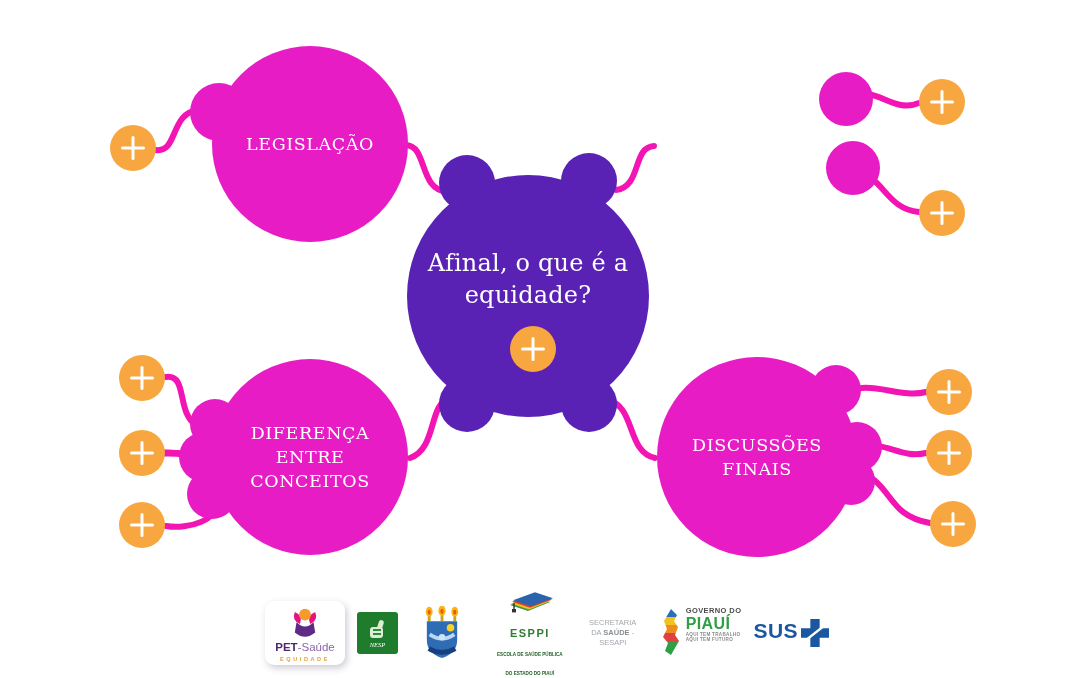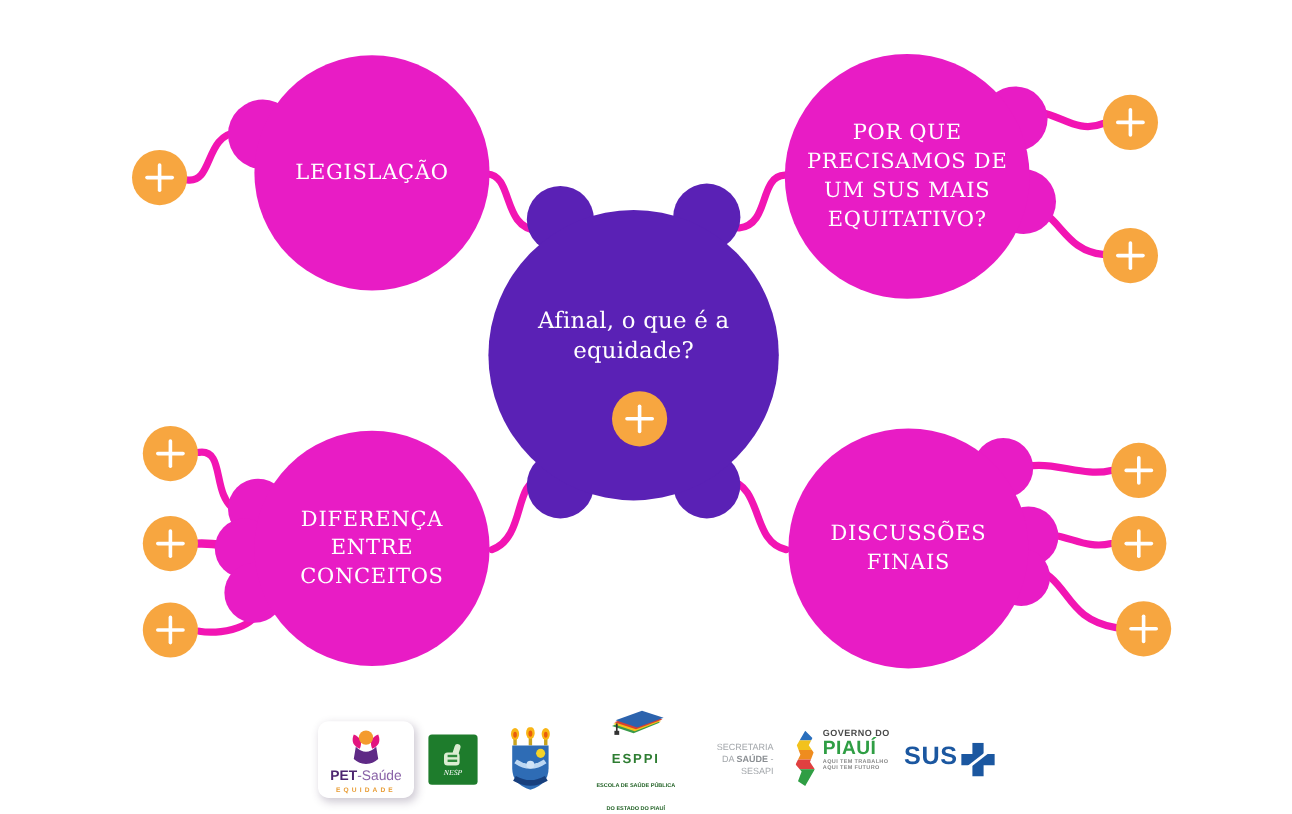--- a/index.html
+++ b/index.html
@@ -19,21 +19,21 @@
   .node{
     position:absolute;border-radius:50%;display:flex;align-items:center;justify-content:center;
     text-align:center;color:#fff;z-index:3;
   }
   .node.pink{background:var(--pink);}
   .node.purple{background:var(--purple);}
   .node-title{
     font-size:17.5px;line-height:1.38;letter-spacing:0.6px;display:block;
   }
   .central-title{
-    font-size:19px;line-height:1.32;letter-spacing:0.2px;display:block;transform:translateY(-16px);
+    font-size:24px;line-height:1.32;letter-spacing:0.2px;display:block;transform:translateY(-16px);
   }
   .plus{
     position:absolute;width:46px;height:46px;border-radius:50%;background:var(--orange);
     border:0;padding:0;cursor:pointer;z-index:4;
   }
   .plus .ph{position:absolute;left:0;top:0;width:100%;height:100%;display:block;}
   .plus .ph::before,.plus .ph::after{
     content:"";position:absolute;left:50%;top:50%;transform:translate(-50%,-50%);
     background:#ffffff;border-radius:2px;
   }
@@ -57,21 +57,21 @@
   .pet-sub{font-size:5.5px;letter-spacing:2.6px;color:#e89c34;font-weight:bold;margin-top:2px;}
   .nesp-box{
     width:41px;height:42px;background:#1e7c2c;border-radius:3px;margin-left:12px;
     display:flex;flex-direction:column;align-items:center;justify-content:center;
   }
   .nesp-label{font-size:6.5px;color:#fff;font-style:italic;font-family:"Liberation Serif", serif;margin-top:-1px;}
   .ufpi{margin-left:25px;display:block;}
   .esppi{margin-left:36px;display:flex;flex-direction:column;align-items:center;gap:13px;}
   .esppi-label{font-size:11px;font-weight:bold;color:#2e7d32;letter-spacing:1.5px;line-height:1;margin-top:1px;}
   .esppi-sub{font-size:4.6px;font-weight:bold;color:#1c5e20;line-height:1.25;text-align:center;}
-  .sesapi{margin-left:18px;text-align:right;color:#a3a7ab;font-size:7.5px;line-height:1.3;width:64px;}
+  .sesapi{margin-left:18px;text-align:center;color:#a3a7ab;font-size:7.5px;line-height:1.3;width:64px;}
   .sesapi .bold{font-weight:bold;color:#8b8f93;}
   .gov{margin-left:12px;display:flex;align-items:flex-start;}
   .gov-text{margin-left:3px;display:flex;flex-direction:column;line-height:1;}
   .gov-l1{font-size:7.5px;font-weight:bold;color:#4a4a4a;letter-spacing:0.4px;}
   .gov-l2{font-size:16px;font-weight:bold;color:#2f9e44;letter-spacing:0.4px;margin-top:1px;}
   .gov-l3,.gov-l4{font-size:4.6px;color:#8a8a8a;font-weight:bold;letter-spacing:0.3px;margin-top:1px;}
   .sus{margin-left:12px;display:flex;align-items:flex-start;}
   .sus-label{font-size:21px;font-weight:bold;color:#1b57a0;letter-spacing:0.5px;font-family:"Liberation Sans", sans-serif;}
 </style>
 </head>
@@ -109,23 +109,20 @@
 
   <div class="ear" style="left:439px;top:155px;width:56px;height:56px"></div>
   <div class="ear" style="left:561px;top:153px;width:56px;height:56px"></div>
   <div class="ear" style="left:439px;top:376px;width:56px;height:56px"></div>
   <div class="ear" style="left:561px;top:376px;width:56px;height:56px"></div>
 
   <div class="node pink" style="left:212px;top:46px;width:196px;height:196px">
     <span class="node-title" style="max-width:160px">LEGISLAÇÃO</span>
   </div>
 
-  <div class="node pink" style="left:654px;top:45px;width:204px;height:204px">
-    <span class="node-title" style="max-width:172px">POR QUE PRECISAMOS DE UM SUS MAIS EQUITATIVO?</span>
-  </div>
 
   <div class="node pink" style="left:212px;top:359px;width:196px;height:196px">
     <span class="node-title" style="max-width:135px">DIFERENÇA ENTRE CONCEITOS</span>
   </div>
 
   <div class="node pink" style="left:657px;top:357px;width:200px;height:200px">
     <span class="node-title" style="max-width:150px">DISCUSSÕES FINAIS</span>
   </div>
 
   <div class="node purple" style="left:407px;top:175px;width:242px;height:242px">

